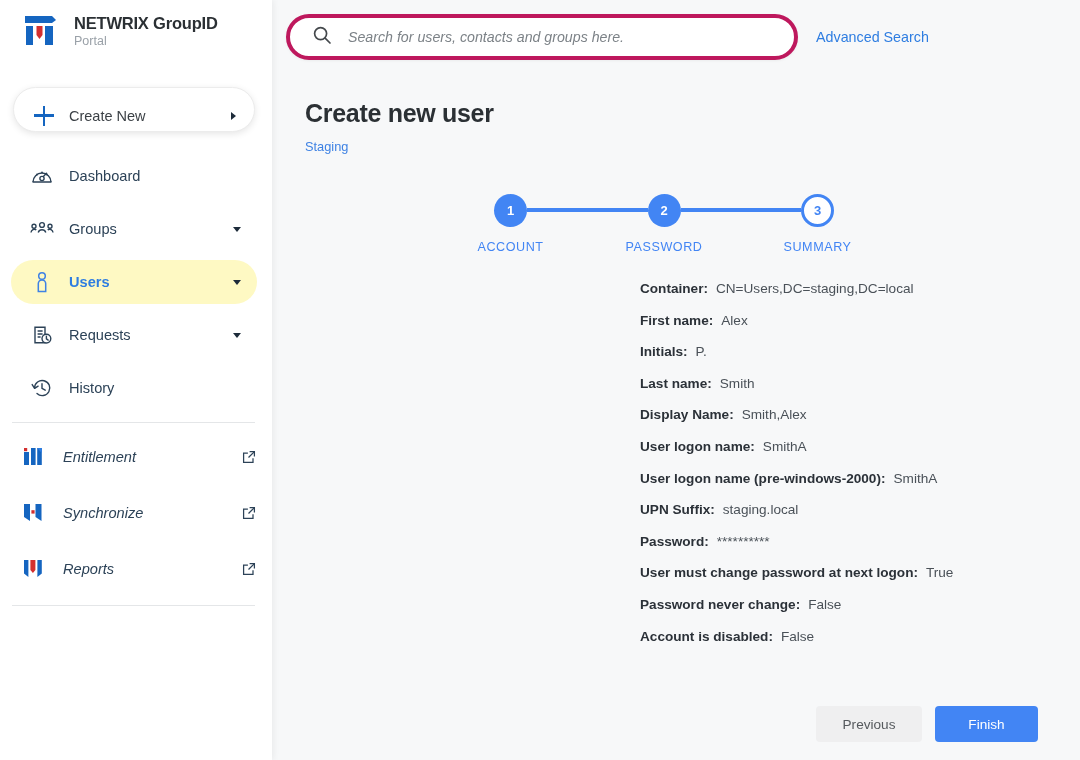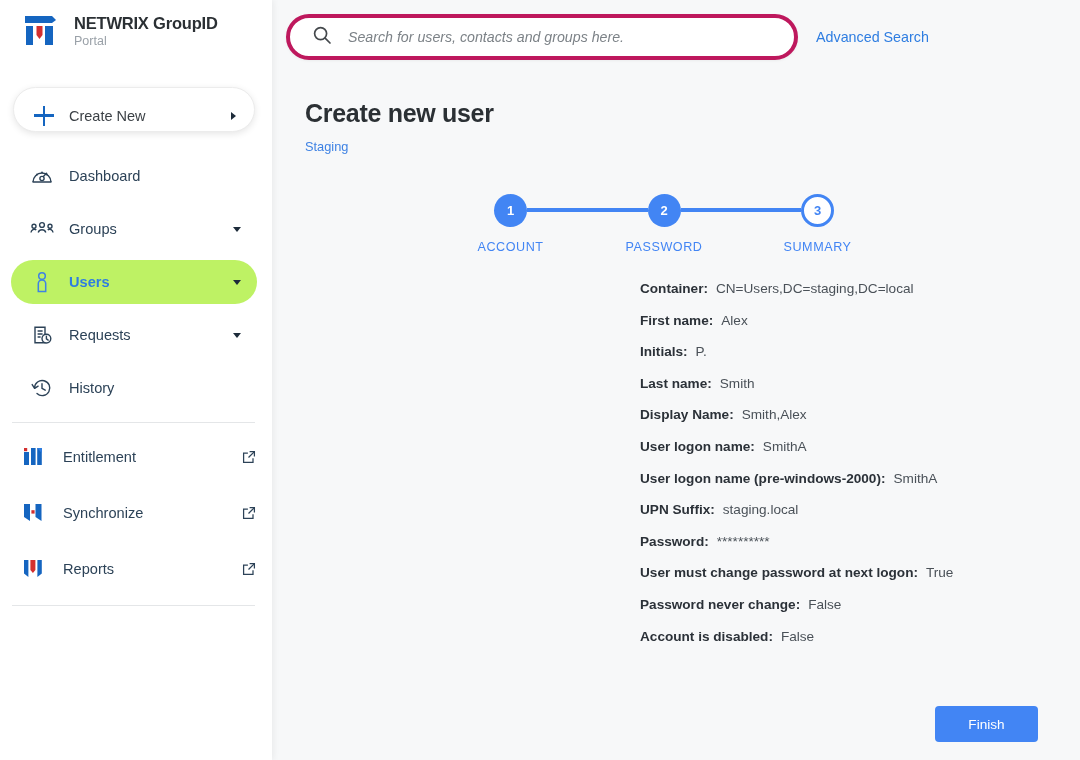--- a/index.html
+++ b/index.html
@@ -63,40 +63,40 @@
   .nav-item {
     display: flex; align-items: center;
     height: 44px; margin: 0 15px 0 11px;
     border-radius: 22px;
     padding: 0 16px 0 19px;
     cursor: pointer;
     margin-bottom: 9px;
   }
   .nav-item .ic { width: 24px; flex: 0 0 24px; display: flex; align-items: center; justify-content: center; }
   .nav-label { margin-left: 15px; font-size: 14.6px; color: #2c4257; flex: 1; }
-  .nav-item.active { background: #bef264; }
+  .nav-item.active { background: #fef9c3; }
   .nav-item.active .nav-label { color: #2e7de1; font-weight: bold; }
   .caret-down {
     width: 0; height: 0;
     border-top: 5.5px solid #1d2b3a;
     border-left: 4.6px solid transparent;
     border-right: 4.6px solid transparent;
   }
   .nav-item.active .caret-down { border-top-color: #1d2b3a; }
 
   .divider { height: 1px; background: #e4e6e8; margin: 12px 17px 14px 12px; }
 
   .ext-item {
     display: flex; align-items: center;
     height: 40px; padding: 0 16px 0 22px;
     margin-bottom: 16px;
     cursor: pointer;
   }
   .ext-item .logo-ic { width: 26px; flex: 0 0 26px; height: 26px; position: relative; }
-  .ext-label { margin-left: 15px; font-size: 14.6px; color: #2c4257; flex: 1; }
+  .ext-label { margin-left: 15px; font-size: 14.6px; color: #2c4257; flex: 1; font-style: italic; }
   .ext-arrow { width: 14px; height: 14px; flex: 0 0 14px; }
 
   
   .main {
     flex: 1; height: 760px; background: #f7f8f9;
     position: relative; overflow: hidden;
   }
   .topbar {
     padding: 14px 0 0 14px; display: flex; align-items: center;
   }
@@ -421,17 +421,18 @@
         <span class="slabel">Password never change:</span>
         <span class="svalue">False</span>
       </div>
       <div class="srow">
         <span class="slabel">Account is disabled:</span>
         <span class="svalue">False</span>
       </div>
     </div>
 
     <div class="btn-row">
+      <button class="btn btn-prev">Previous</button>
       <button class="btn btn-finish">Finish</button>
     </div>
 
   </section>
 </div>
 
 </body></html>

